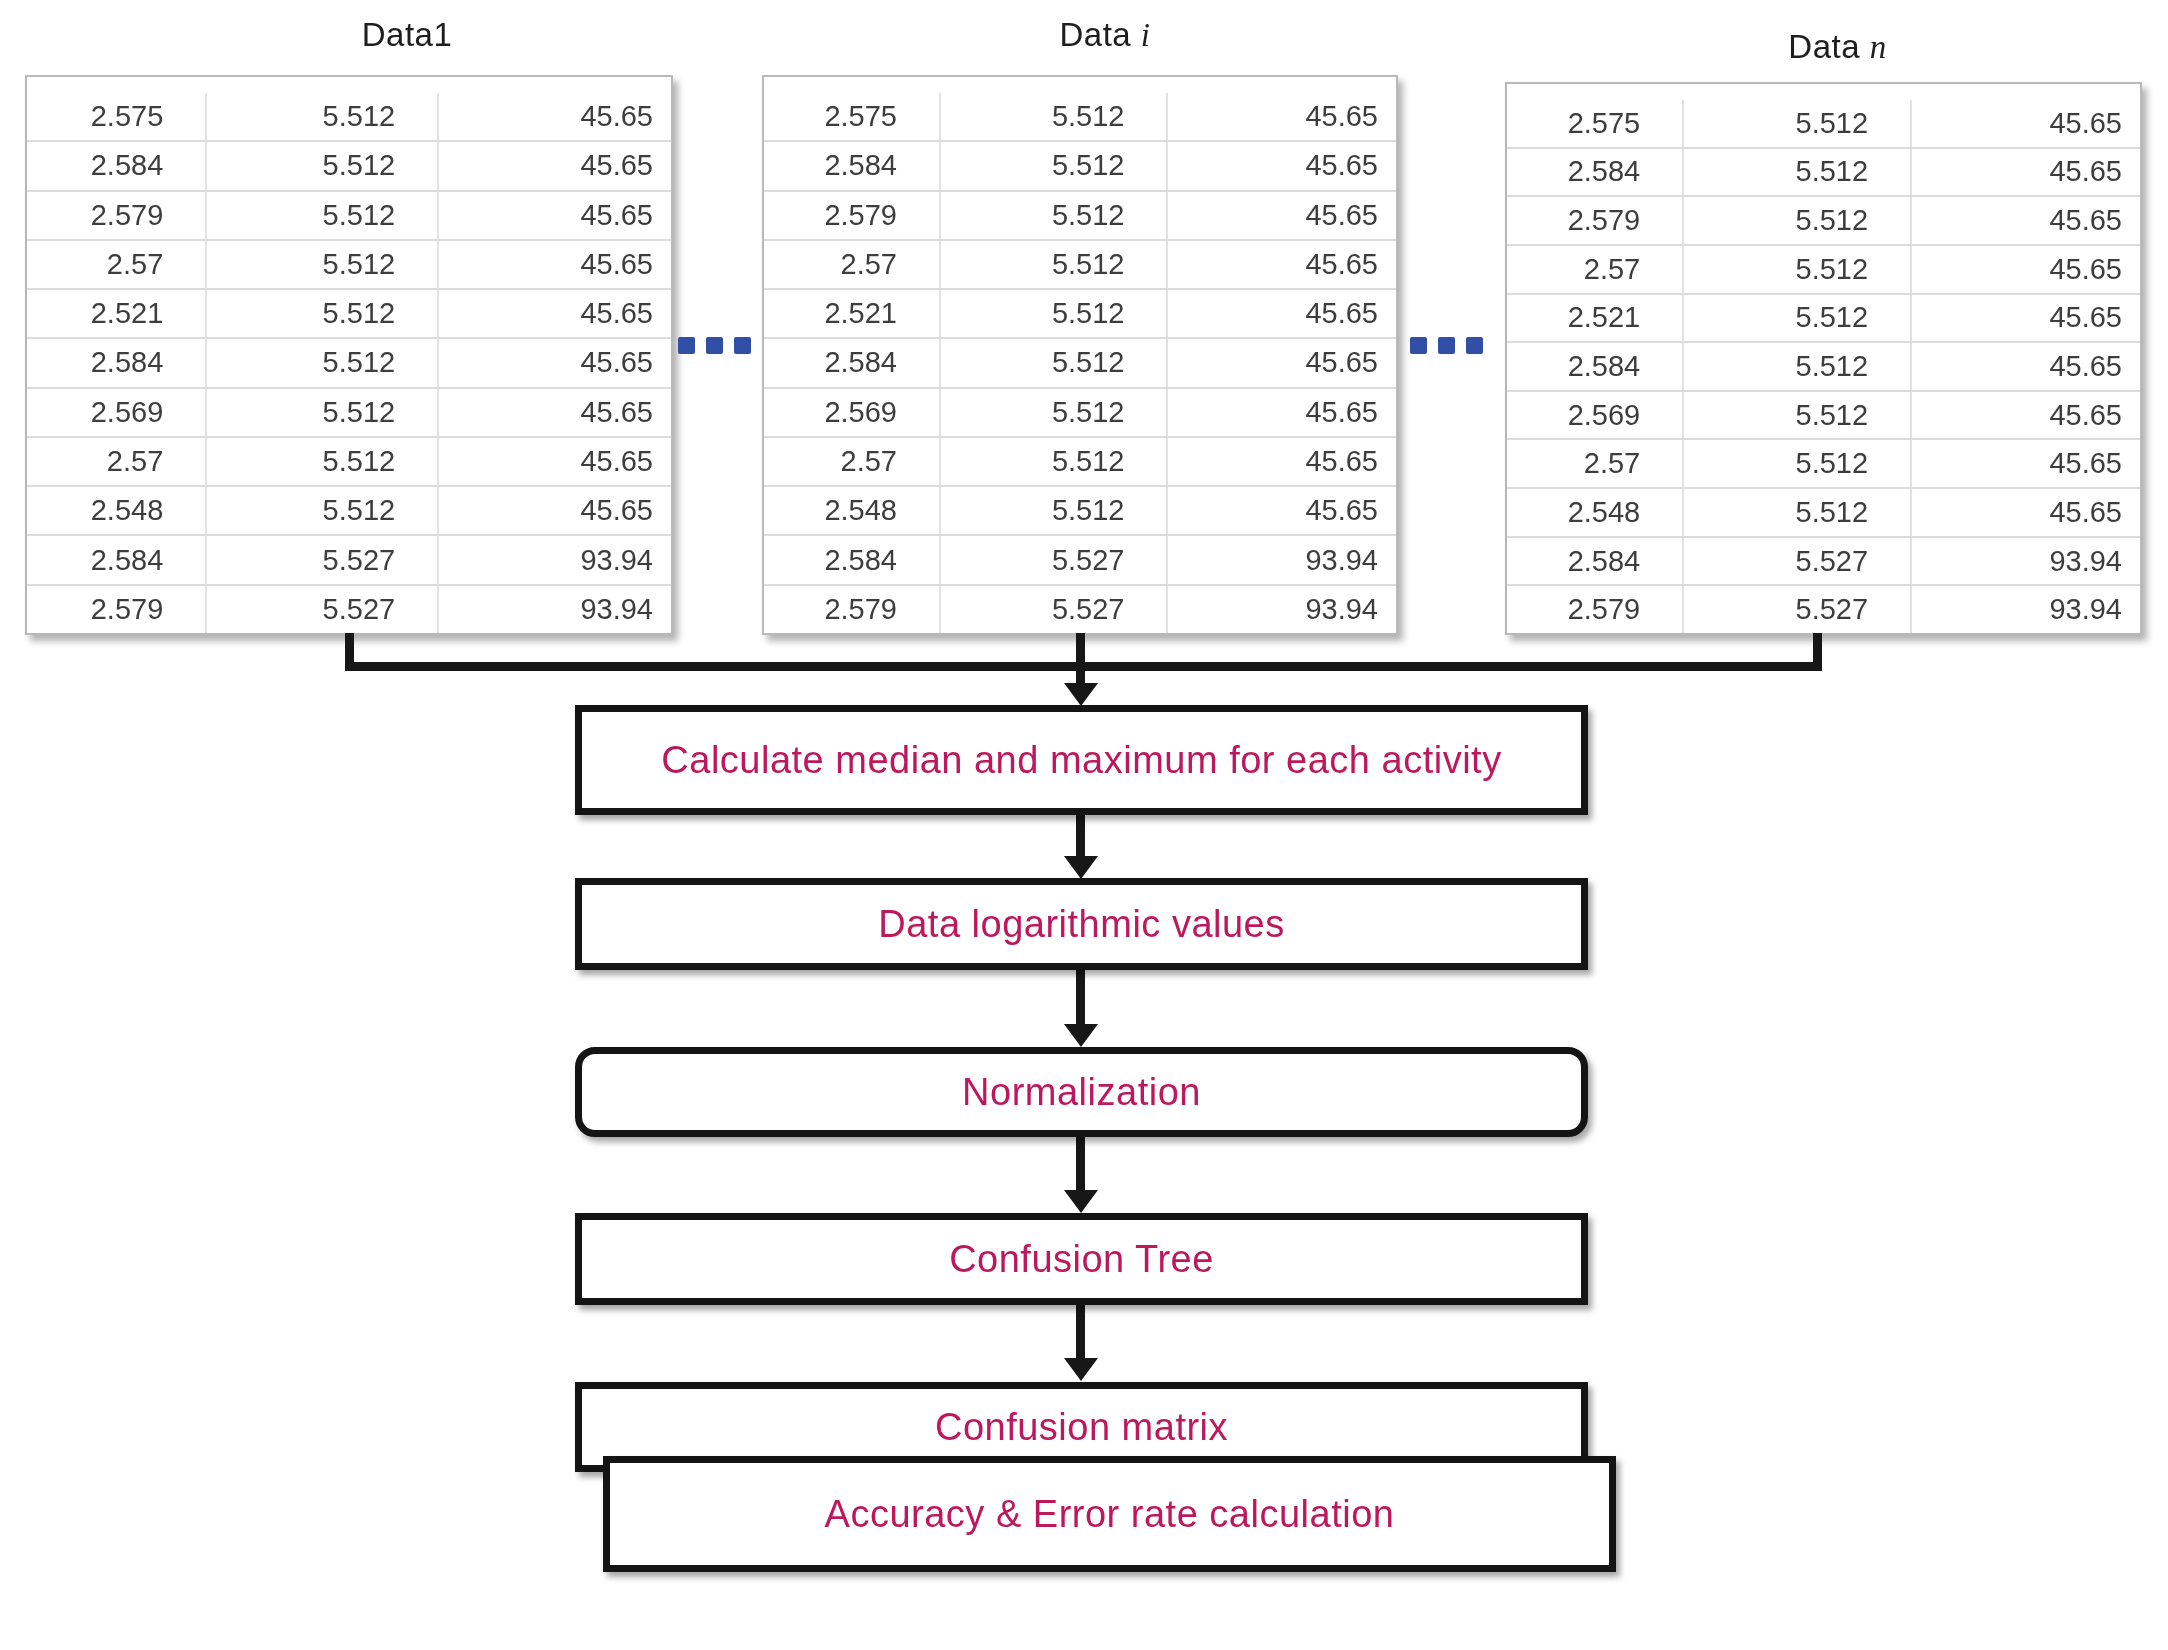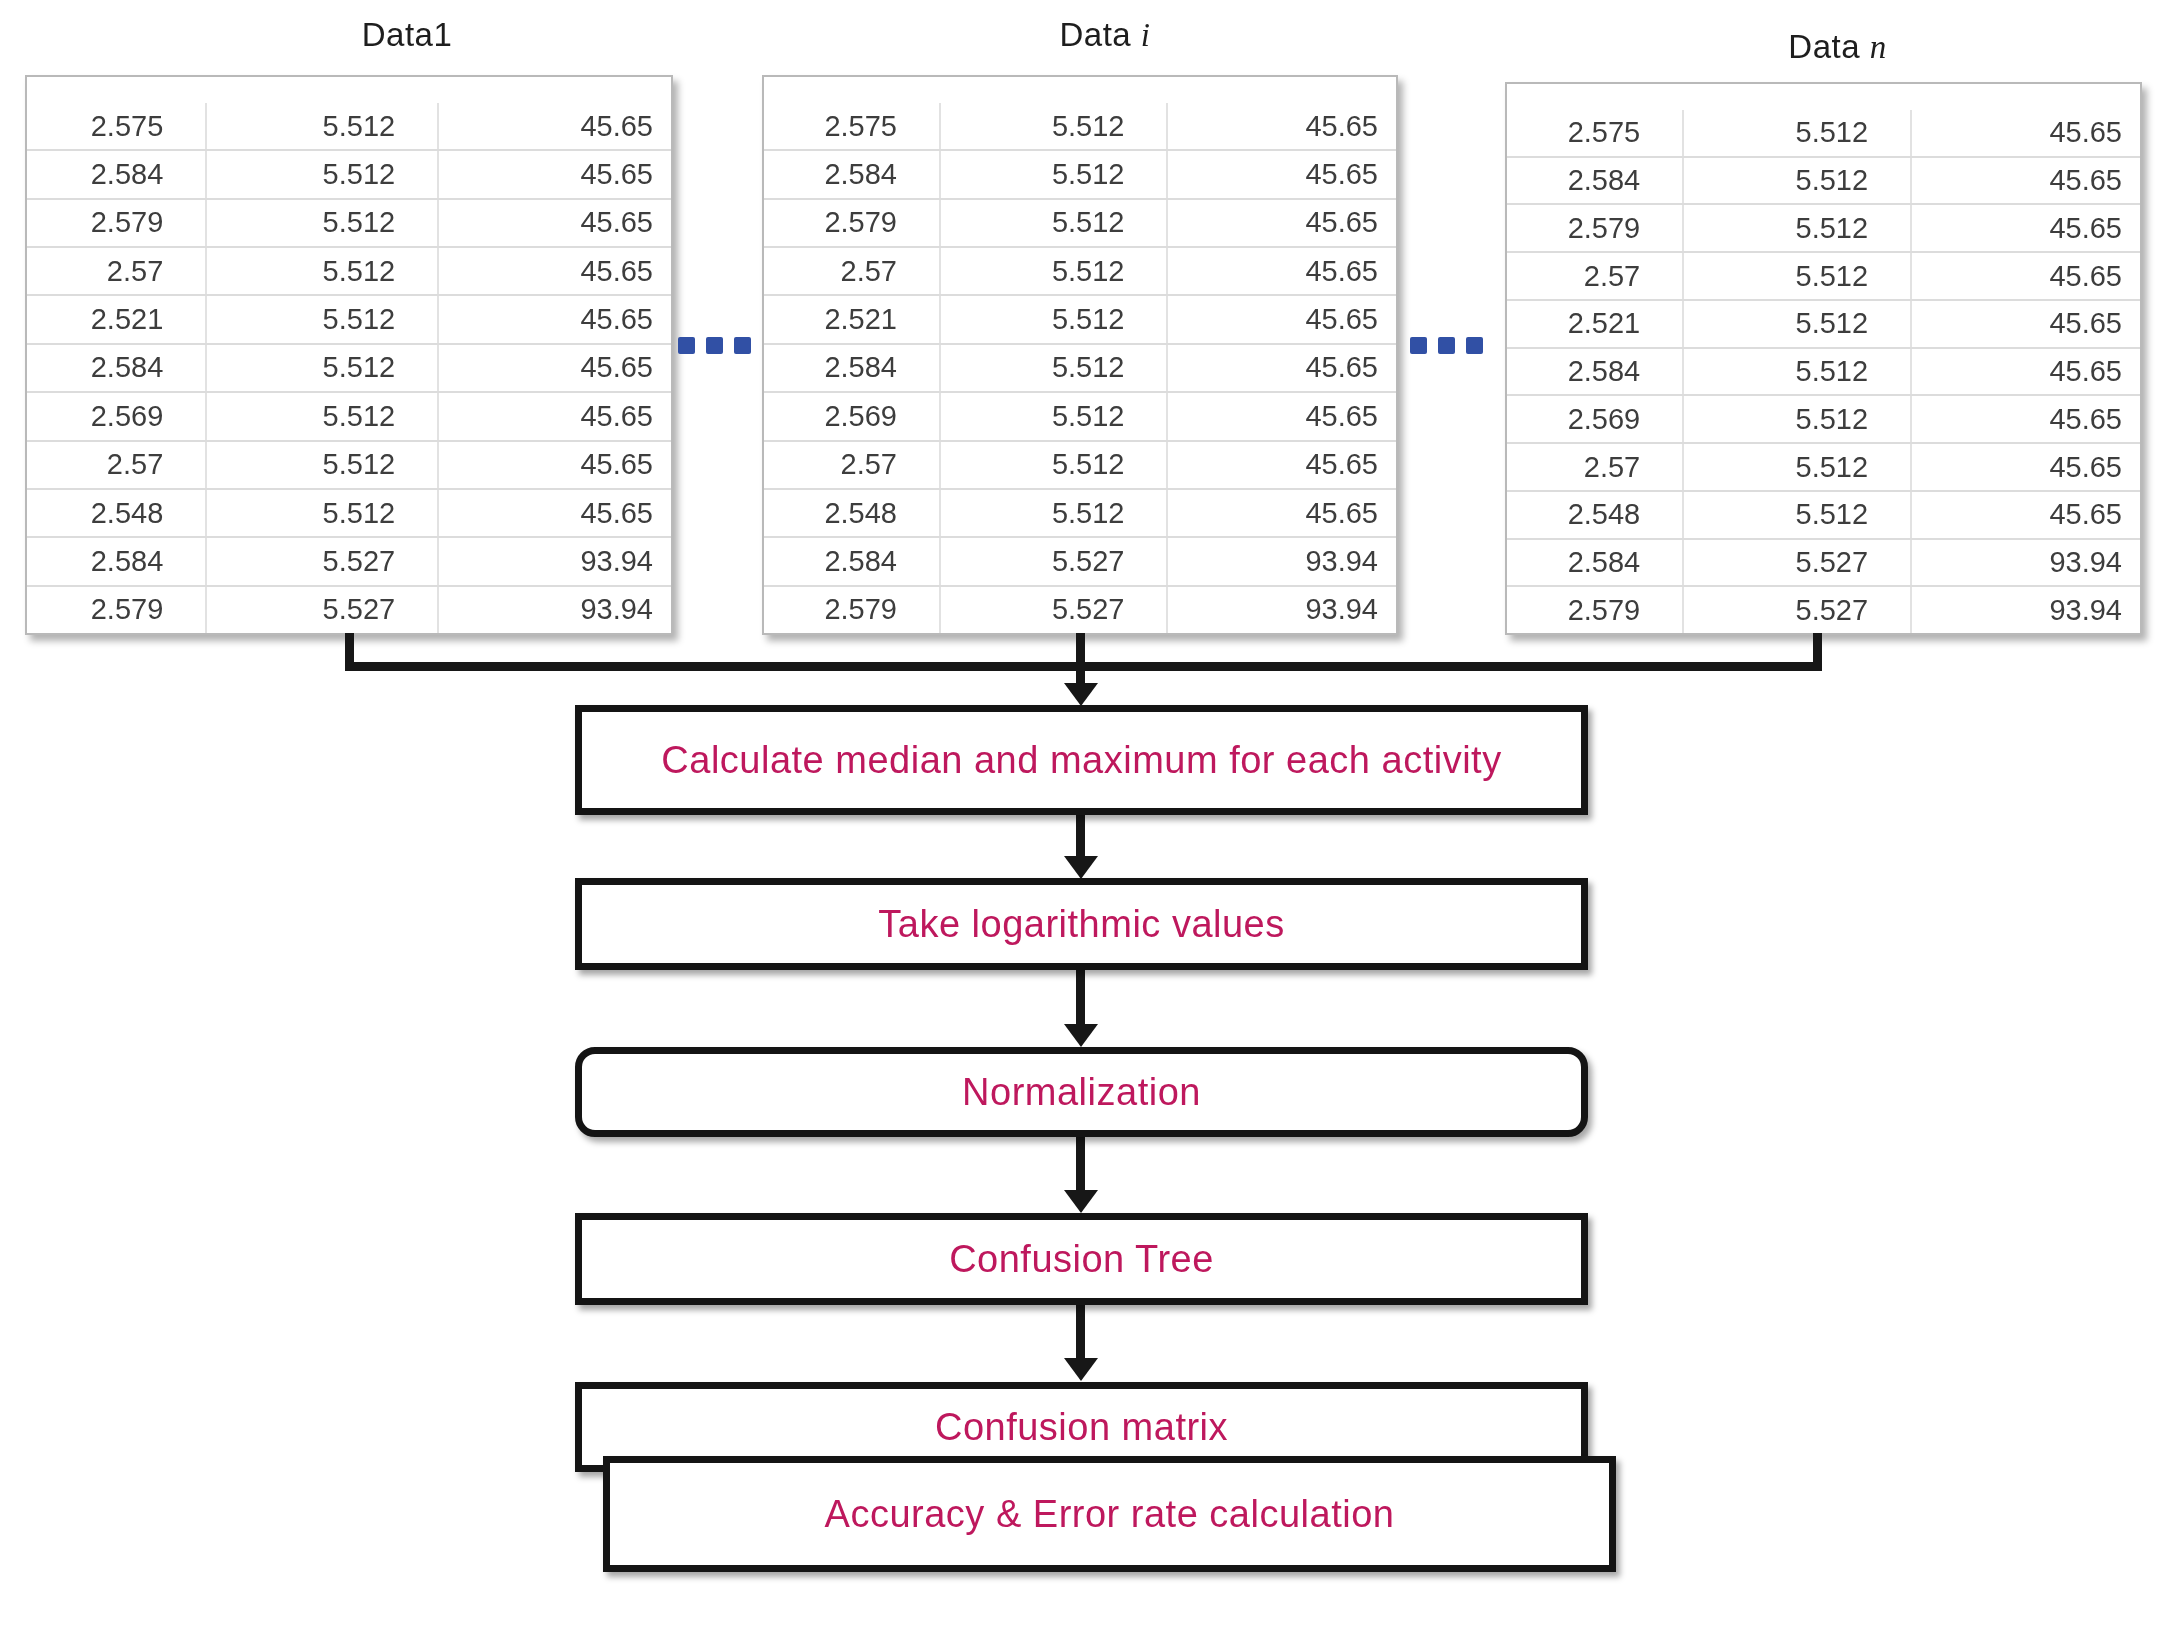--- a/index.html
+++ b/index.html
@@ -27,21 +27,21 @@
 
   
   .data-table {
     position: absolute;
     background: #ffffff;
     border: 2px solid #b9b9b9;
     box-shadow: 5px 6px 7px rgba(0,0,0,0.30);
     box-sizing: border-box;
     display: flex;
     flex-direction: column;
-    padding-top: 26px;
+    padding-top: 16px;
   }
   .tbl-1 { left: 25px;   top: 75px; width: 648px; height: 560px; }
   .tbl-2 { left: 762px;  top: 75px; width: 636px; height: 560px; }
   .tbl-3 { left: 1505px; top: 82px; width: 637px; height: 553px; }
   .t-row {
     flex: 1;
     display: grid;
     grid-template-columns: 28% 36% 36%;
     align-items: center;
     border-top: 2px solid #dcdcdc;
@@ -322,19 +322,19 @@
   <div class="line shaft sh-2"></div>
   <div class="arrow-head hd-2"></div>
   <div class="line shaft sh-3"></div>
   <div class="arrow-head hd-3"></div>
   <div class="line shaft sh-4"></div>
   <div class="arrow-head hd-4"></div>
   <div class="line shaft sh-5"></div>
   <div class="arrow-head hd-5"></div>
 
   <div class="step-box box-1">Calculate median and maximum for each activity</div>
-  <div class="step-box box-2">Take logarithmic values</div>
+  <div class="step-box box-2">Data logarithmic values</div>
   <div class="step-box box-3">Normalization</div>
   <div class="step-box box-4">Confusion Tree</div>
   <div class="step-box box-5">Confusion matrix</div>
   <div class="step-box box-6">Accuracy &amp; Error rate calculation</div>
 
 </div>
 
 </body></html>

